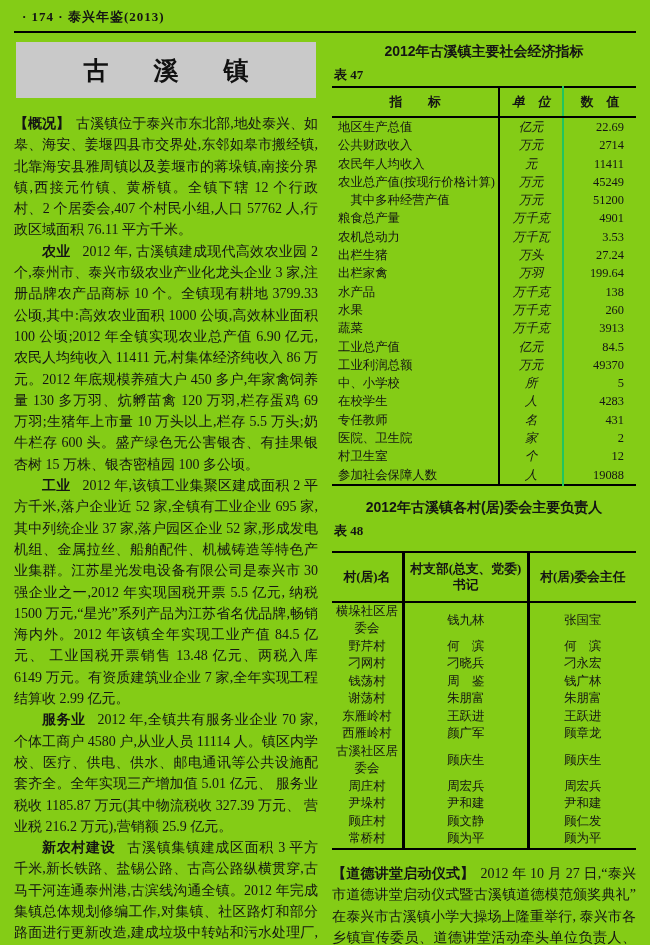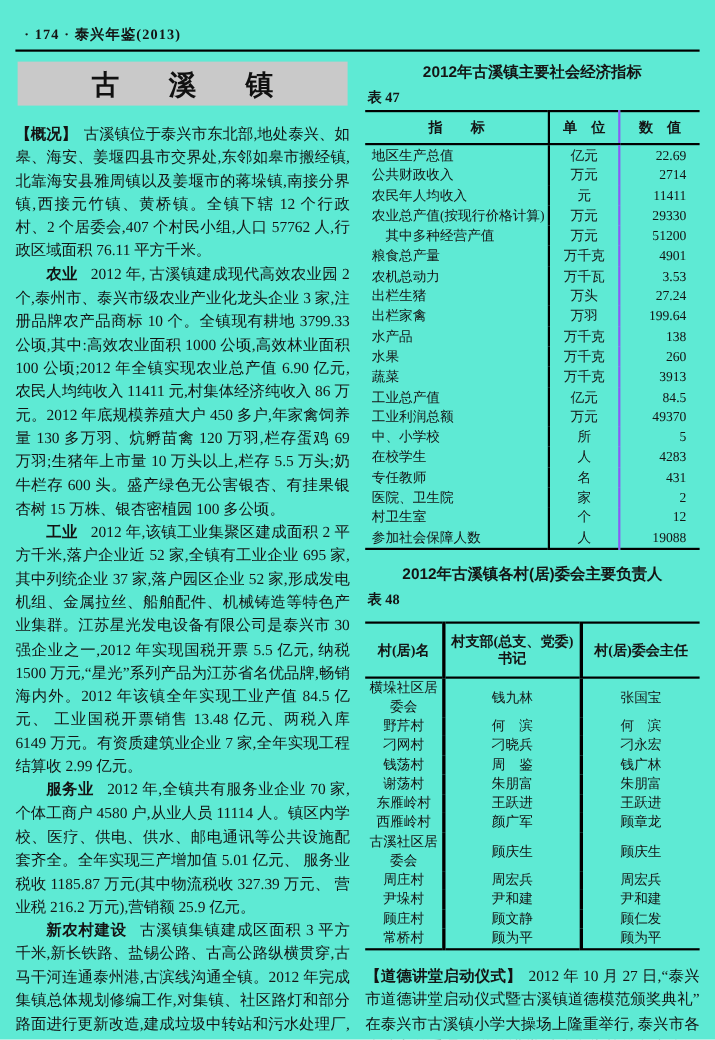--- a/index.html
+++ b/index.html
@@ -1,30 +1,30 @@
 <!DOCTYPE html>
 <html><head>
 <meta charset="utf-8">
 <style>
   html,body{margin:0;padding:0;background:#f4f4f2;}
   .page{
-    width:650px;height:945px;background:#5eead4;margin:0 auto;
+    width:650px;height:945px;background:#84cc16;margin:0 auto;
     font-family:"Liberation Serif","DejaVu Serif",serif;color:#141414;
     overflow:hidden;position:relative;box-sizing:border-box;
-    padding:22px 14px 0 14px;
+    padding:8px 14px 0 14px;
   }
   
   .page-header{font-size:13px;letter-spacing:1px;font-weight:600;padding-left:8px;line-height:18px;}
   .header-rule{border:none;border-top:2.2px solid #000;margin:5px 0 0 0;}
   
   .columns{display:flex;gap:14px;margin-top:7px;}
   .col{width:304px;box-sizing:border-box;}
   
   .banner{
-    background:#c9c9c9;height:40px;margin:2px 2px 15px 2px;
+    background:#c9c9c9;height:56px;margin:2px 2px 15px 2px;
     display:flex;align-items:center;justify-content:center;
   }
   .banner-title{
     font-size:25px;font-weight:bold;letter-spacing:10px;
     font-family:"Liberation Sans","DejaVu Sans",sans-serif;color:#111;
     text-indent:10px;
   }
   .para{font-size:14px;line-height:21.3px;text-align:justify;margin:0;}
   .para.indent{text-indent:2em;}
   .lead-bracket{
@@ -38,21 +38,21 @@
     font-family:"Liberation Sans","DejaVu Sans",sans-serif;margin:2px 0 6px 0;
   }
   .tbl-label{font-size:13px;line-height:17px;margin:0 0 3px 2px;font-weight:bold;}
   table{width:100%;border-collapse:collapse;table-layout:fixed;
     border-top:2.6px solid #000;border-bottom:2.6px solid #000;}
   th{font-size:12.8px;font-weight:bold;border-bottom:2.2px solid #000;
      text-align:center;vertical-align:middle;padding:4px 0;line-height:16px;}
   td{font-size:12.4px;padding:0;vertical-align:middle;}
   
   .t47 td{line-height:18.3px;}
-  .t47 th:nth-child(2),.t47 td:nth-child(2){border-left:2px solid #000;border-right:2px solid #8b5cf6;}
+  .t47 th:nth-child(2),.t47 td:nth-child(2){border-left:2px solid #000;border-right:2px solid #22c55e;font-style:italic;}
   .t47 td:nth-child(1){text-align:left;padding-left:6px;}
   .t47 td:nth-child(2){text-align:center;}
   .t47 td:nth-child(3){text-align:right;padding-right:12px;}
   .t47 th{padding:6px 0;}
   
   .t48{margin-top:12px;}
   .t48 td{line-height:17.5px;text-align:center;}
   .t48 th:nth-child(2),.t48 td:nth-child(2){border-left:3px solid #000;border-right:3px solid #000;}
   .t48 th{padding:8px 2px;}
   .gap8{height:10px;}
@@ -116,21 +116,21 @@
               <td>2714</td>
             </tr>
             <tr>
               <td>农民年人均收入</td>
               <td>元</td>
               <td>11411</td>
             </tr>
             <tr>
               <td>农业总产值(按现行价格计算)</td>
               <td>万元</td>
-              <td>29330</td>
+              <td>45249</td>
             </tr>
             <tr>
               <td>　其中多种经营产值</td>
               <td>万元</td>
               <td>51200</td>
             </tr>
             <tr>
               <td>粮食总产量</td>
               <td>万千克</td>
               <td>4901</td>

